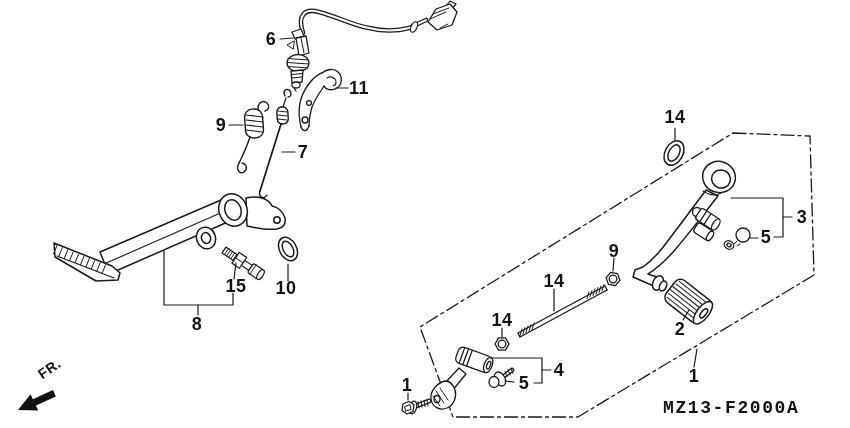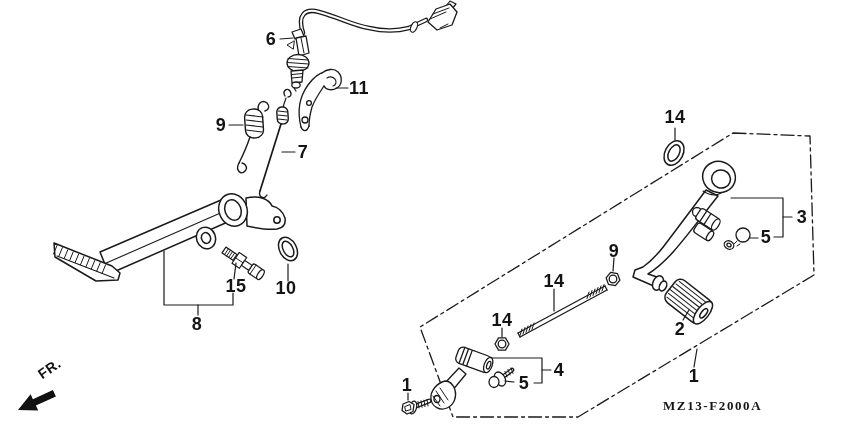--- a/index.html
+++ b/index.html
@@ -8,22 +8,22 @@
     font-family:"Liberation Sans", sans-serif; overflow:hidden;
   }
   .stage svg { position:absolute; left:0; top:0; }
   .callout {
     position:absolute; transform:translate(-50%,-50%);
     font-weight:bold; font-size:18px; color:#141414; line-height:1;
     letter-spacing:0.5px; white-space:nowrap; cursor:default;
   }
   .part-code {
     position:absolute; left:663px; top:398px;
-    font-family:Liberation Serif, serif; font-weight:bold;
-    font-size:13px; letter-spacing:1.6px; color:#141414; white-space:nowrap;
+    font-family:Liberation Mono, monospace; font-weight:bold;
+    font-size:18px; letter-spacing:1.6px; color:#141414; white-space:nowrap;
   }
   .fr-label {
     position:absolute; left:44px; top:366px;
     transform:rotate(-35deg); transform-origin:left bottom;
     font-weight:bold; font-size:14px; color:#111; letter-spacing:0.5px;
   }
 </style>
 </head>
 <body>
 

